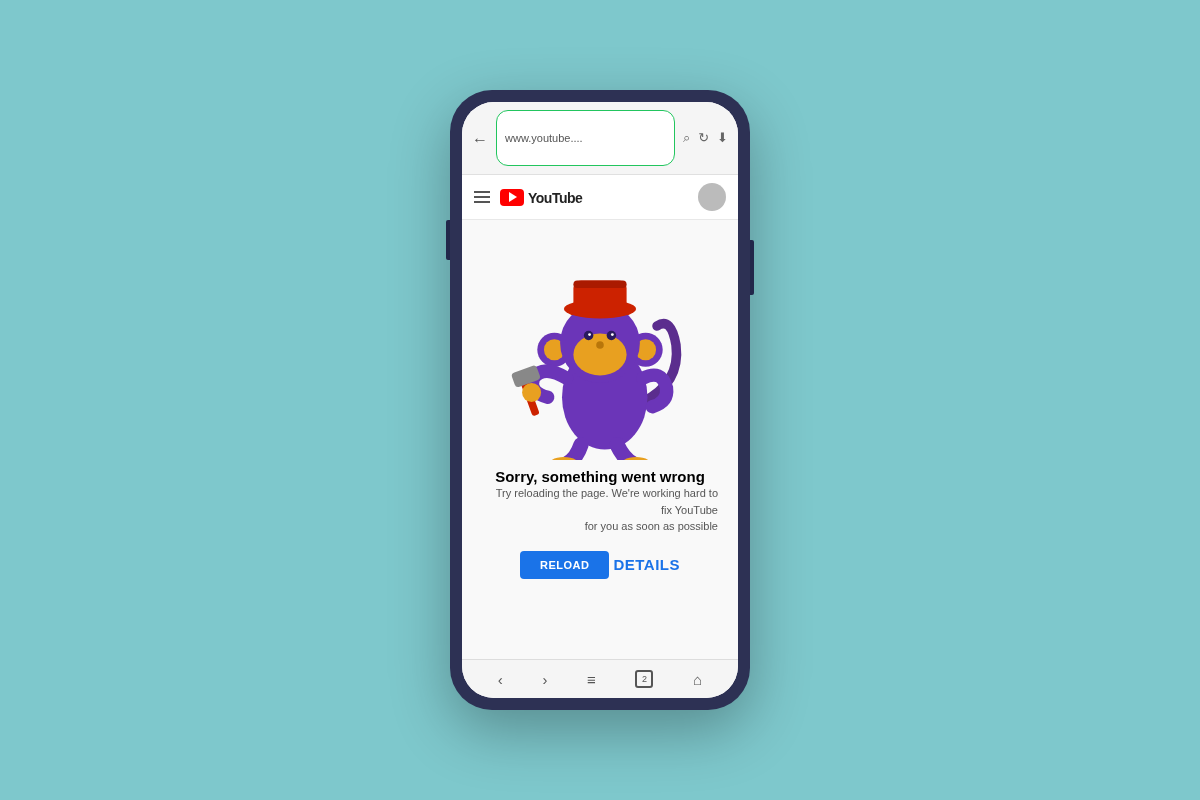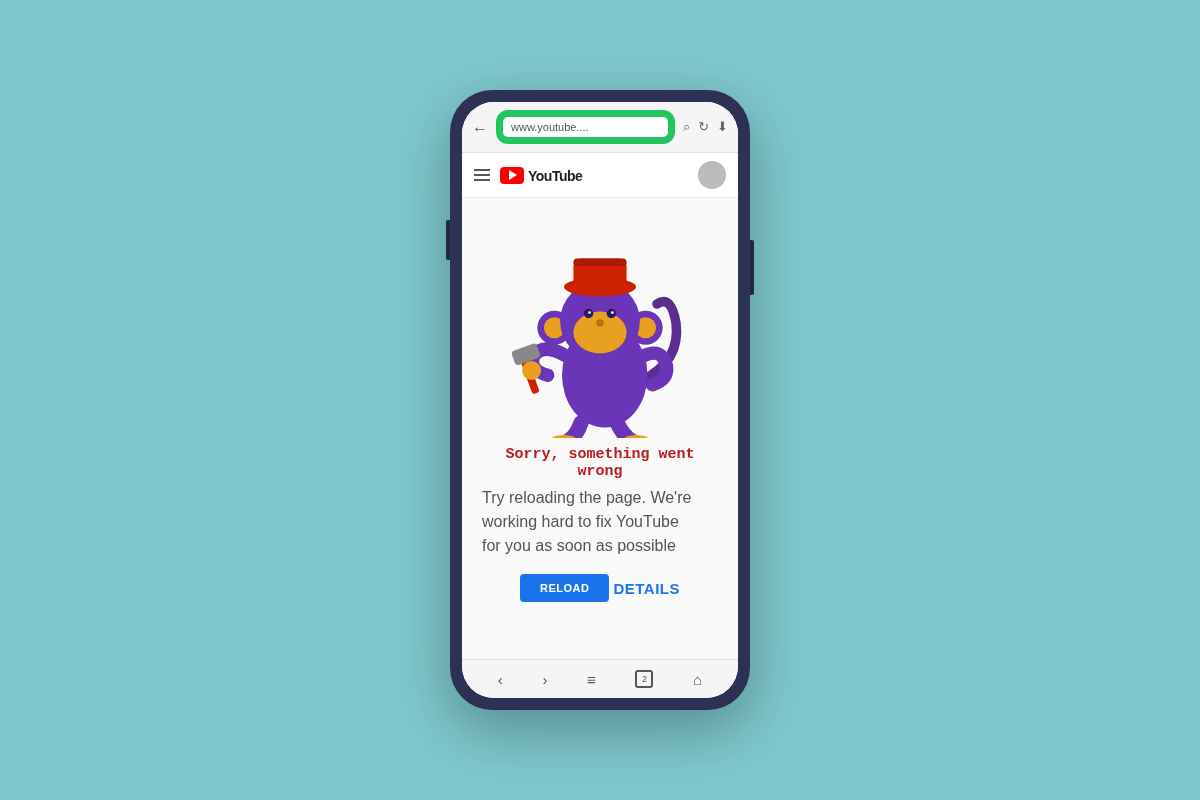--- a/index.html
+++ b/index.html
@@ -71,24 +71,24 @@
     .back-btn {
       color: #555;
       font-size: 16px;
       cursor: pointer;
     }
 
     .address-bar {
       flex: 1;
       background: #fff;
       border-radius: 12px;
-      padding: 4px 8px;
+      padding: 21px 8px;
       font-size: 11px;
       color: #555;
-      border: 7px solid #22c55e;
+      border: 1px solid #22c55e;
     }
 
     .browser-icons {
       display: flex;
       gap: 8px;
       color: #666;
       font-size: 13px;
     }
 
     
@@ -181,30 +181,28 @@
 
     .monkey-svg {
       width: 100%;
       height: 100%;
     }
 
     
     .error-title {
       font-size: 15px;
       font-weight: 600;
-      color: #b91c1c;
+      color: #000000;
       text-align: center;
-      margin-bottom: 6px;
-      font-family: Liberation Mono, monospace;
     }
 
     .error-subtitle {
-      font-size: 16px;
-      color: #555;
-      text-align: left;
+      font-size: 11px;
+      color: #555;
+      text-align: right;
       line-height: 1.5;
       margin-bottom: 16px;
     }
 
     
     .error-buttons {
       display: flex;
       gap: 4px;
       align-items: center;
     }

